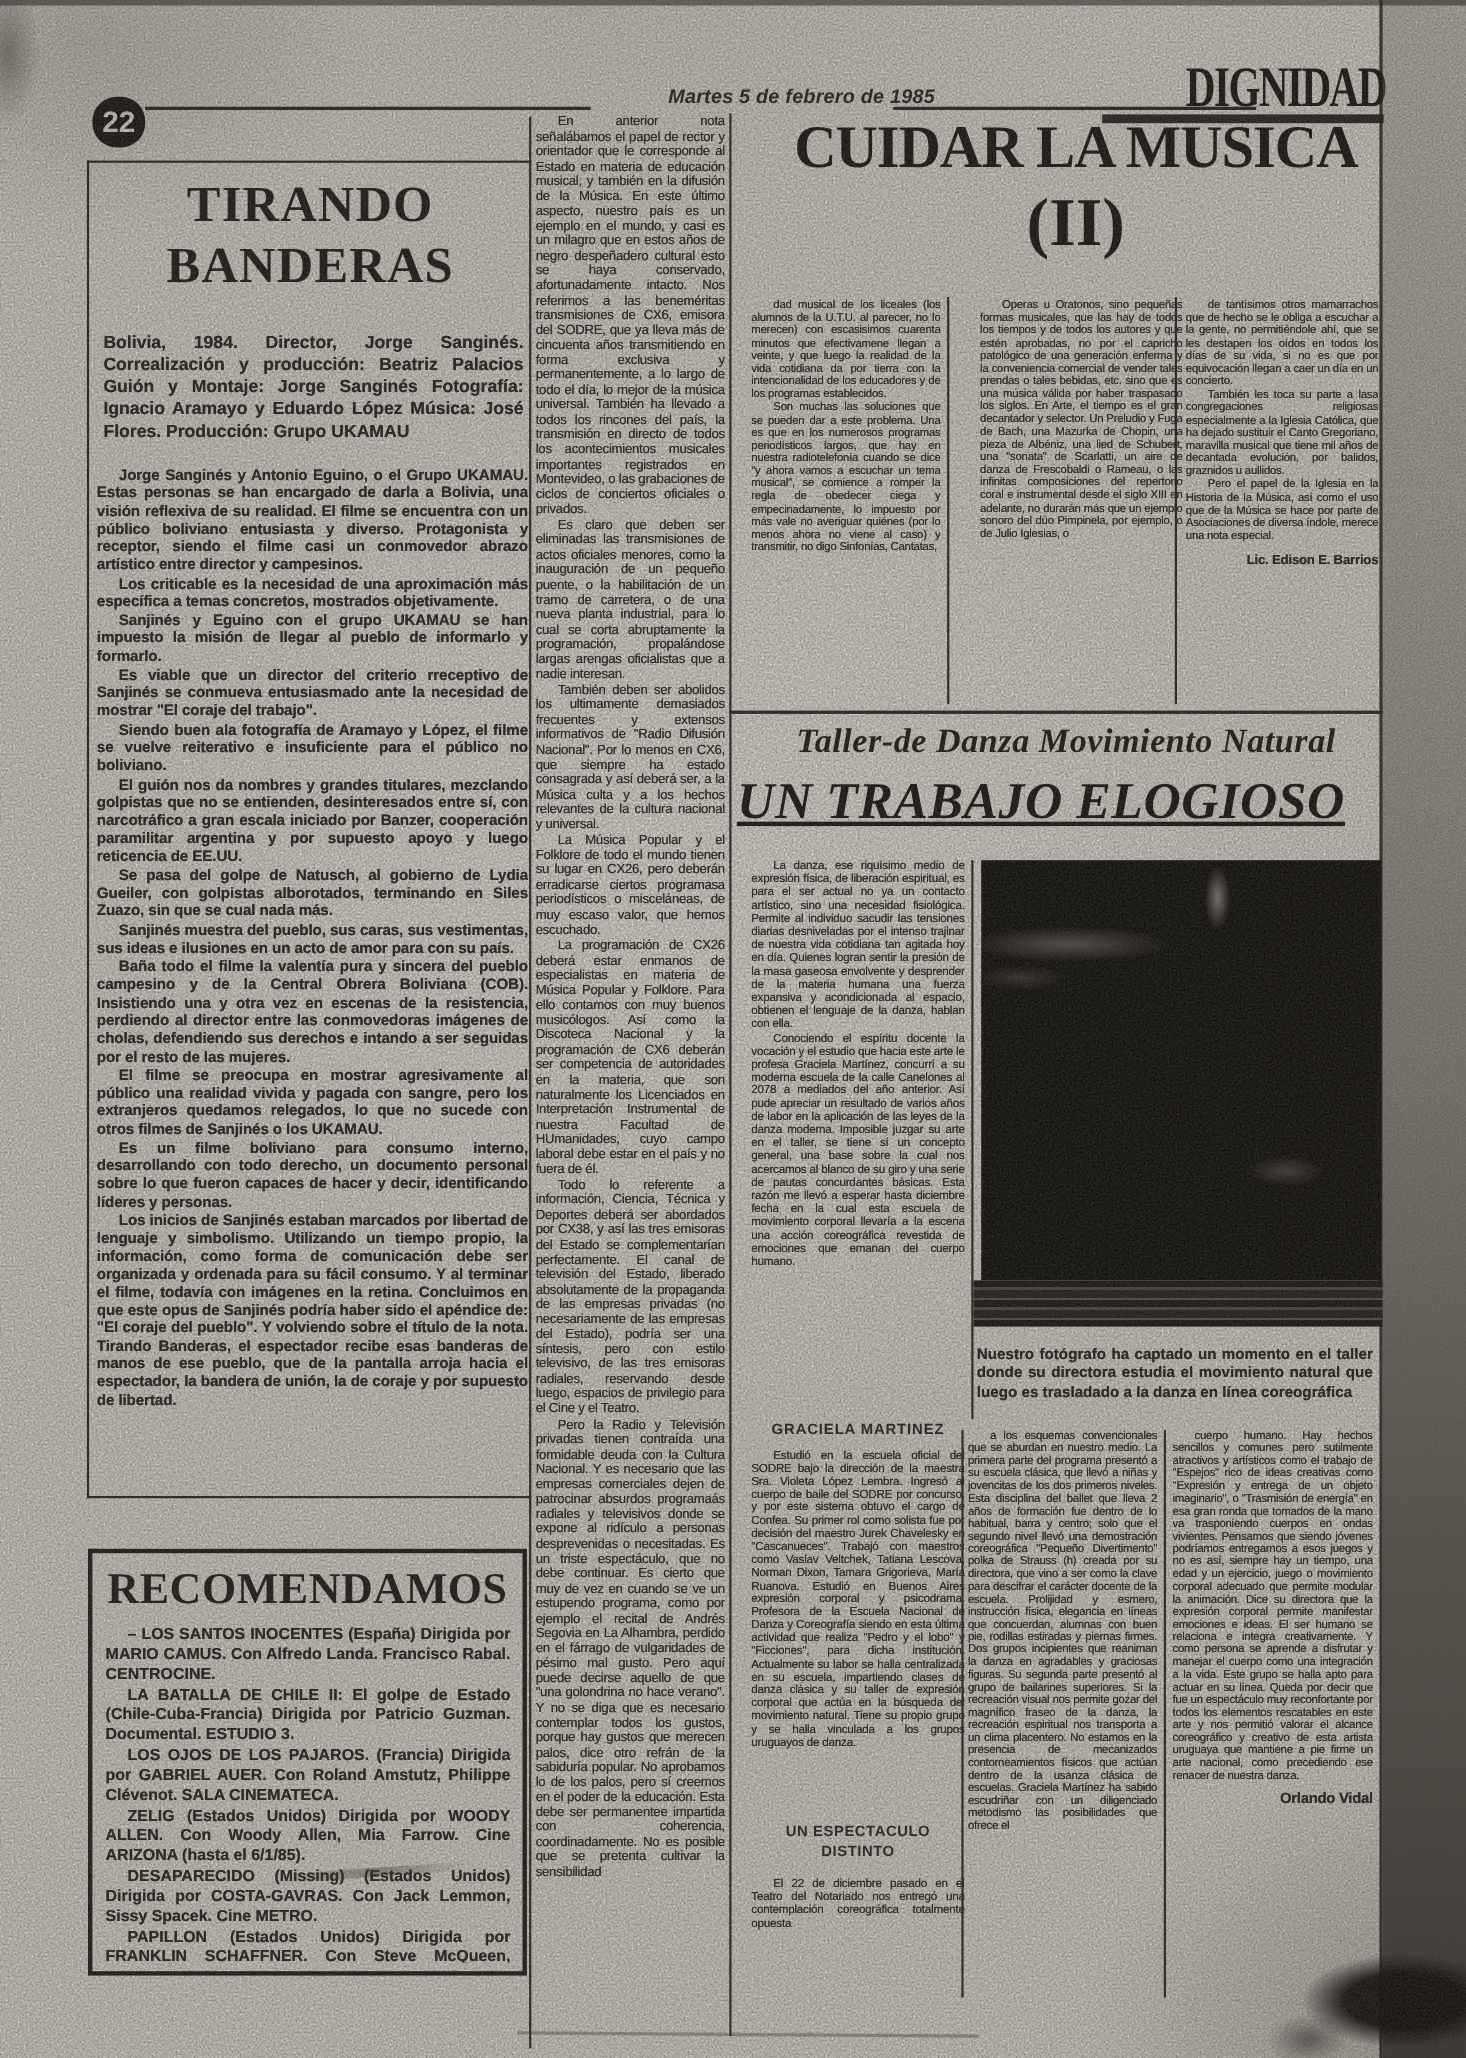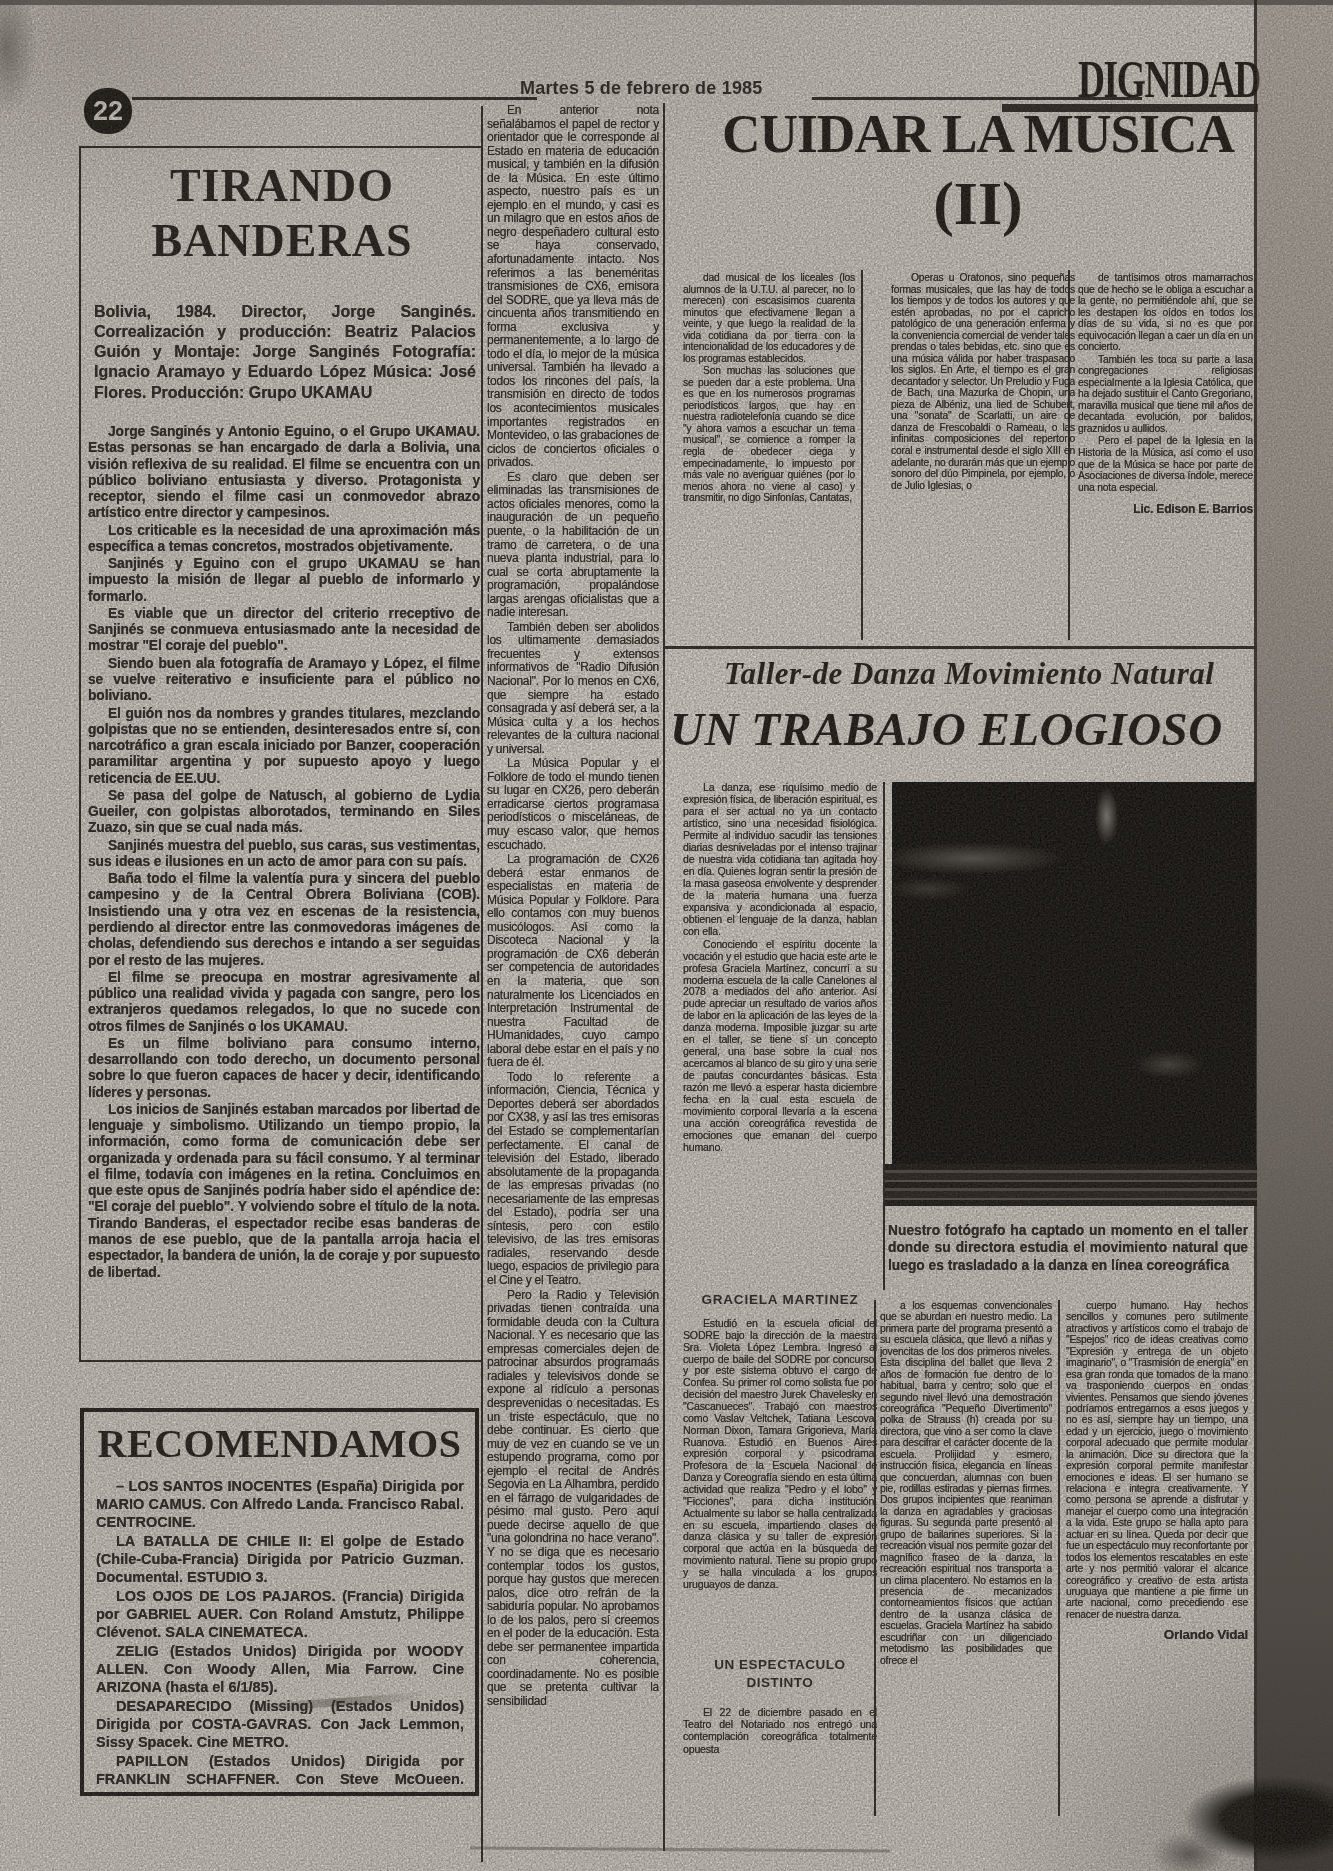--- a/index.html
+++ b/index.html
@@ -26,21 +26,21 @@
 <body>
 
 <div class="page">
 
   <div class="abs" style="left:84px;top:88px;width:48px;height:46px;background:#15120e;color:#d6d2c9;
               font-weight:bold;font-size:27px;line-height:46px;text-align:center;border-radius:22px;">
     <span>22</span>
   </div>
   <div class="rule" style="left:132px;top:97px;width:405px;height:3px;"></div>
   <div class="rule" style="left:812px;top:97px;width:330px;height:3px;"></div>
-  <div class="abs heavy" style="left:520px;top:78px;width:330px;text-align:left;font-size:18px;letter-spacing:.2px;">Martes 5 de febrero de 1985</div>
+  <div class="abs heavy" style="left:520px;top:78px;width:330px;text-align:right;font-size:18px;letter-spacing:.2px;font-style:italic;">Martes 5 de febrero de 1985</div>
   <div class="abs serif heavy" style="left:1078px;top:50px;width:260px;font-size:52px;letter-spacing:-2px;color:#16120d;
               transform:scaleX(.72);transform-origin:left top;">DIGNIDAD</div>
   <div class="rule" style="left:1002px;top:104px;width:256px;height:8px;"></div>
 
   <div class="rule" style="left:79px;top:146px;width:2px;height:1216px;"></div>
   <div class="rule" style="left:481px;top:106px;width:2px;height:1756px;"></div>
   <div class="rule" style="left:79px;top:146px;width:404px;height:2px;"></div>
   <div class="rule" style="left:79px;top:1360px;width:404px;height:2px;"></div>
   <div class="rule" style="left:663px;top:103px;width:2px;height:1748px;"></div>
   <div class="rule" style="left:861px;top:270px;width:2px;height:370px;"></div>
@@ -49,21 +49,21 @@
 
   <div class="abs serif heavy" style="left:84px;top:158px;width:396px;text-align:center;font-size:46px;line-height:1.2;letter-spacing:1px;color:#1b1712;">
     <div>TIRANDO</div>
     <div>BANDERAS</div>
   </div>
   <div class="abs heavy just" style="left:94px;top:302px;width:382px;font-size:16px;line-height:1.26;text-shadow:0 0 .5px rgba(40,33,26,.85);">Bolivia, 1984. Director, Jorge Sanginés. Correalización y producción: Beatriz Palacios Guión y Montaje: Jorge Sanginés Fotografía: Ignacio Aramayo y Eduardo López Música: José Flores. Producción: Grupo UKAMAU</div>
   <div class="col heavy" style="left:88px;top:424px;width:392px;height:932px;font-size:13.8px;line-height:1.18;letter-spacing:-.1px;">
       <p>Jorge Sanginés y Antonio Eguino, o el Grupo UKAMAU. Estas personas se han encargado de darla a Bolivia, una visión reflexiva de su realidad. El filme se encuentra con un público boliviano entusiasta y diverso. Protagonista y receptor, siendo el filme casi un conmovedor abrazo artístico entre director y campesinos.</p>
       <p>Los criticable es la necesidad de una aproximación más específica a temas concretos, mostrados objetivamente.</p>
       <p>Sanjinés y Eguino con el grupo UKAMAU se han impuesto la misión de llegar al pueblo de informarlo y formarlo.</p>
-      <p>Es viable que un director del criterio rreceptivo de Sanjinés se conmueva entusiasmado ante la necesidad de mostrar "El coraje del pueblo".</p>
+      <p>Es viable que un director del criterio rreceptivo de Sanjinés se conmueva entusiasmado ante la necesidad de mostrar "El coraje del trabajo".</p>
       <p>Siendo buen ala fotografía de Aramayo y López, el filme se vuelve reiterativo e insuficiente para el público no boliviano.</p>
       <p>El guión nos da nombres y grandes titulares, mezclando golpistas que no se entienden, desinteresados entre sí, con narcotráfico a gran escala iniciado por Banzer, cooperación paramilitar argentina y por supuesto apoyo y luego reticencia de EE.UU.</p>
       <p>Se pasa del golpe de Natusch, al gobierno de Lydia Gueiler, con golpistas alborotados, terminando en Siles Zuazo, sin que se cual nada más.</p>
       <p>Sanjinés muestra del pueblo, sus caras, sus vestimentas, sus ideas e ilusiones en un acto de amor para con su país.</p>
       <p>Baña todo el filme la valentía pura y sincera del pueblo campesino y de la Central Obrera Boliviana (COB). Insistiendo una y otra vez en escenas de la resistencia, perdiendo al director entre las conmovedoras imágenes de cholas, defendiendo sus derechos e intando a ser seguidas por el resto de las mujeres.</p>
       <p>El filme se preocupa en mostrar agresivamente al público una realidad vivida y pagada con sangre, pero los extranjeros quedamos relegados, lo que no sucede con otros filmes de Sanjinés o los UKAMAU.</p>
       <p>Es un filme boliviano para consumo interno, desarrollando con todo derecho, un documento personal sobre lo que fueron capaces de hacer y decir, identificando líderes y personas.</p>
       <p>Los inicios de Sanjinés estaban marcados por libertad de lenguaje y simbolismo. Utilizando un tiempo propio, la información, como forma de comunicación debe ser organizada y ordenada para su fácil consumo. Y al terminar el filme, todavía con imágenes en la retina. Concluimos en que este opus de Sanjinés podría haber sido el apéndice de: "El coraje del pueblo". Y volviendo sobre el título de la nota. Tirando Banderas, el espectador recibe esas banderas de manos de ese pueblo, que de la pantalla arroja hacia el espectador, la bandera de unión, la de coraje y por supuesto de libertad.</p>
     </div>
 
@@ -99,21 +99,21 @@
   <div class="col" style="left:891px;top:272px;width:184px;height:368px;font-size:10.3px;line-height:1.12;letter-spacing:-.2px;">
       <p>Operas u Oratonos, sino pequeñas formas musicales, que las hay de todos los tiempos y de todos los autores y que estén aprobadas, no por el capricho patológico de una generación enferma y la conveniencia comercial de vender tales prendas o tales bebidas, etc. sino que es una música válida por haber traspasado los siglos. En Arte, el tiempo es el gran decantador y selector. Un Preludio y Fuga de Bach, una Mazurka de Chopin, una pieza de Albéniz, una lied de Schubert, una "sonata" de Scarlatti, un aire de danza de Frescobaldi o Rameau, o las infinitas composiciones del repertorio coral e instrumental desde el siglo XIII en adelante, no durarán más que un ejemplo sonoro del dúo Pimpinela, por ejemplo, o de Julio Iglesias, o</p>
     </div>
   <div class="col" style="left:1078px;top:272px;width:175px;height:368px;font-size:10.3px;line-height:1.12;letter-spacing:-.2px;">
     <span><p>de tantísimos otros mamarrachos que de hecho se le obliga a escuchar a la gente, no permitiéndole ahí, que se les destapen los oídos en todos los días de su vida, si no es que por equivocación llegan a caer un día en un concierto.</p><p>También les toca su parte a lasa congregaciones religiosas especialmente a la Iglesia Católica, que ha dejado sustituir el Canto Gregoriano, maravilla musical que tiene mil años de decantada evolución, por balidos, graznidos u aullidos.</p><p>Pero el papel de la Iglesia en la Historia de la Música, así como el uso que de la Música se hace por parte de Asociaciones de diversa índole, merece una nota especial.</p></span>
     <p class="heavy" style="text-align:right;text-indent:0;margin-top:10px;font-size:12px;">Lic. Edison E. Barrios</p>
   </div>
 
   <div class="rule" style="left:663px;top:646px;width:594px;height:3px;"></div>
   <div class="abs serif heavy" style="left:676px;top:656px;width:570px;font-size:31px;font-style:italic;letter-spacing:.5px;color:#1b1610;margin-left:48px;">Taller-de Danza Movimiento Natural</div>
-  <div class="abs serif heavy" style="left:670px;top:702px;width:580px;font-size:47px;font-style:italic;letter-spacing:.5px;color:#16110c;">UN TRABAJO ELOGIOSO</div>
+  <div class="abs serif heavy" style="left:670px;top:702px;width:580px;font-size:47px;font-style:italic;letter-spacing:.5px;color:#16110c;text-decoration:underline;">UN TRABAJO ELOGIOSO</div>
 
   <div class="rule" style="left:883px;top:782px;width:2px;height:508px;"></div>
   <div class="col" style="left:683px;top:782px;width:194px;height:506px;font-size:10.6px;line-height:1.13;letter-spacing:-.2px;">
       <p>La danza, ese riquísimo medio de expresión física, de liberación espiritual, es para el ser actual no ya un contacto artístico, sino una necesidad fisiológica. Permite al individuo sacudir las tensiones diarias desniveladas por el intenso trajinar de nuestra vida cotidiana tan agitada hoy en día. Quienes logran sentir la presión de la masa gaseosa envolvente y desprender de la materia humana una fuerza expansiva y acondicionada al espacio, obtienen el lenguaje de la danza, hablan con ella.</p>
       <p>Conociendo el espíritu docente la vocación y el estudio que hacia este arte le profesa Graciela Martínez, concurrí a su moderna escuela de la calle Canelones al 2078 a mediados del año anterior. Así pude apreciar un resultado de varios años de labor en la aplicación de las leyes de la danza moderna. Imposible juzgar su arte en el taller, se tiene sí un concepto general, una base sobre la cual nos acercamos al blanco de su giro y una serie de pautas concurdantes básicas. Esta razón me llevó a esperar hasta diciembre fecha en la cual esta escuela de movimiento corporal llevaría a la escena una acción coreográfica revestida de emociones que emanan del cuerpo humano.</p>
     </div>
 
   <div class="abs" style="left:892px;top:782px;width:364px;height:382px;background:
        radial-gradient(ellipse 150px 26px at 22% 20%, rgba(200,193,181,.38), transparent 62%),
        radial-gradient(ellipse 16px 40px at 59% 9%, rgba(225,219,207,.55), transparent 72%),

